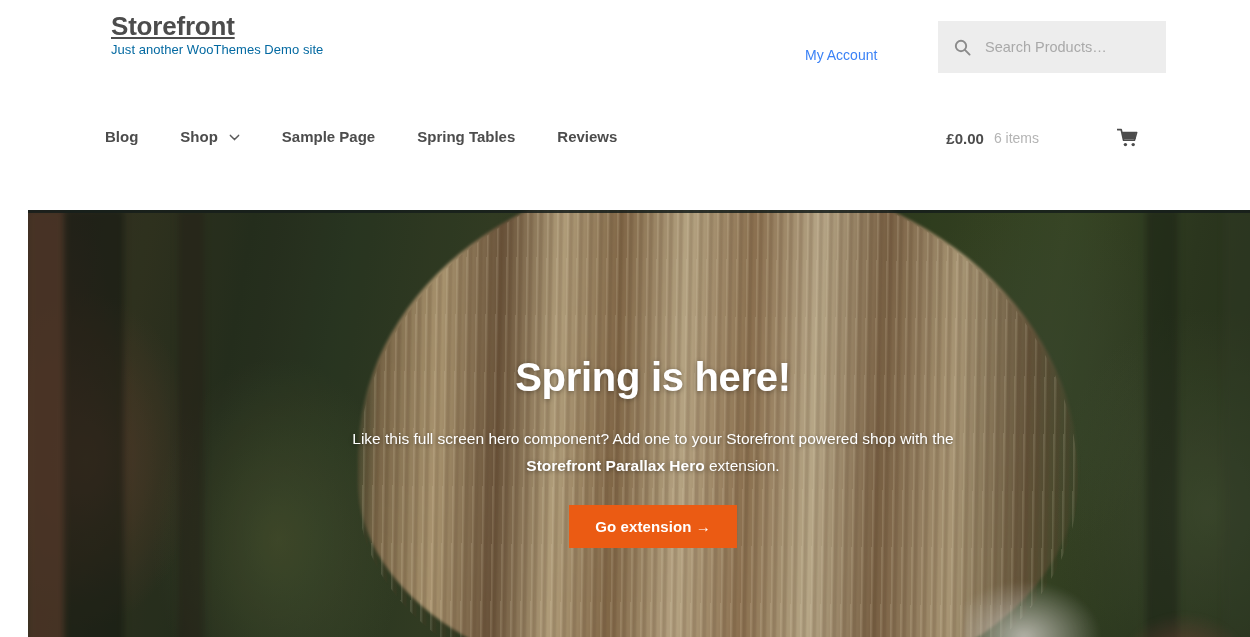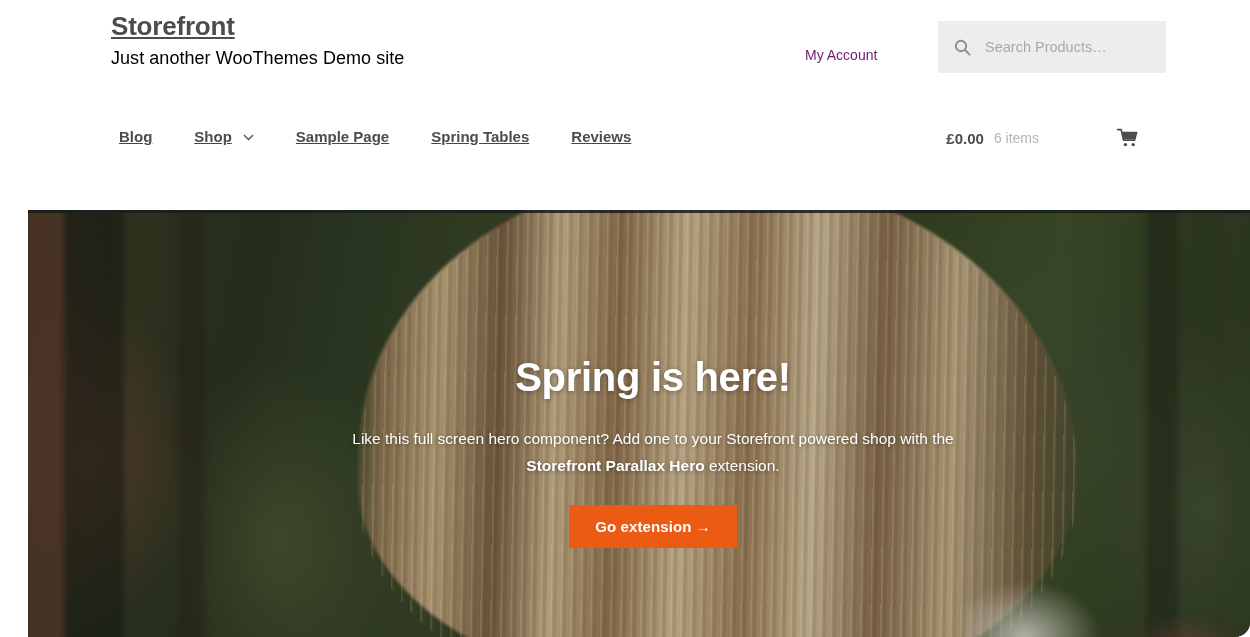--- a/index.html
+++ b/index.html
@@ -15,21 +15,20 @@
     background: #ffffff;
     color: #43454b;
     -webkit-font-smoothing: antialiased;
   }
 
   .page {
     position: relative;
     width: 1250px;
     height: 637px;
     overflow: hidden;
-    border-radius: 15px;
   }
 
   
   .site-header {
     position: relative;
     width: 100%;
     height: 210px;
     background: #ffffff;
   }
 
@@ -48,33 +47,33 @@
 
   .site-title {
     font-size: 26px;
     font-weight: bold;
     color: #4c4c4c;
     letter-spacing: -0.2px;
     line-height: 1.15;
   }
 
   .site-description {
-    margin-top: 6px;
-    font-size: 18px;
-    color: #000000;
+    margin-top: 0;
+    font-size: 13px;
+    color: #0369a1;
     font-weight: normal;
     letter-spacing: 0.05px;
   }
 
   .my-account-link {
     position: absolute;
     left: 710px;
     top: 47px;
     font-size: 14px;
-    color: #701a75;
+    color: #3b82f6;
     text-decoration: none;
     cursor: pointer;
   }
 
   .search-form {
     position: absolute;
     left: 843px;
     top: 21px;
     width: 228px;
     height: 52px;
@@ -107,25 +106,24 @@
   }
 
   .search-input::placeholder {
     color: #a9a9a9;
     opacity: 1;
   }
 
   
   .main-nav {
     position: absolute;
-    left: 24px;
+    left: 10px;
     top: 128px;
     display: flex;
     align-items: flex-end;
-    text-decoration: underline;
   }
 
   .nav-item {
     font-size: 15px;
     font-weight: bold;
     color: #4c4c4c;
     text-decoration: none;
     margin-right: 42px;
     cursor: pointer;
     display: flex;

